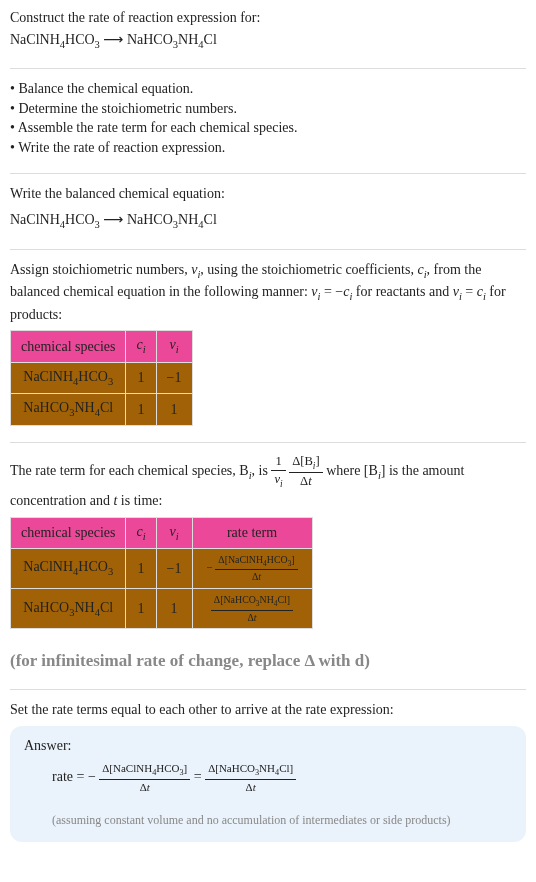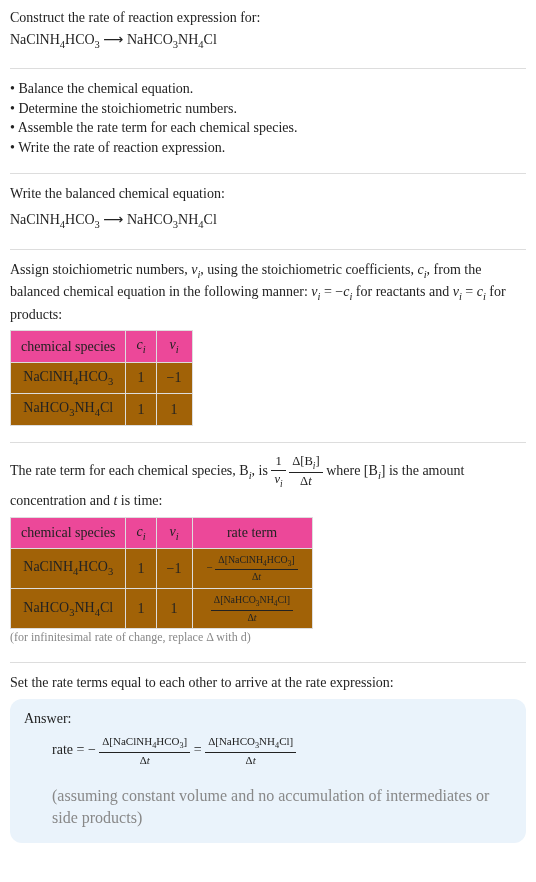--- a/index.html
+++ b/index.html
@@ -72,38 +72,39 @@
 .frac .num {
   display: block;
   border-bottom: 1px solid #222;
   padding: 0 3px;
 }
 .frac .den {
   display: block;
   padding: 0 3px;
 }
 .small-note {
-  font-size: 12px;
+  font-size: 17px;
   color: #888;
-  margin-top: 0;
+  margin-top: 20px;
+  font-weight: bold;
 }
 .answer-box {
   background: #eaf3fb;
   border-radius: 12px;
   padding: 10px 18px 14px 14px;
 }
 .answer-heading {
   margin-bottom: 6px;
 }
 .answer-eqn {
   padding-left: 28px;
   margin-bottom: 16px;
 }
 .answer-note {
-  font-size: 16px;
+  font-size: 12px;
   color: #888;
   padding-left: 28px;
 }
 .rate-term-col {
   min-width: 120px;
 }
 </style>
 </head>
 <body>
 

